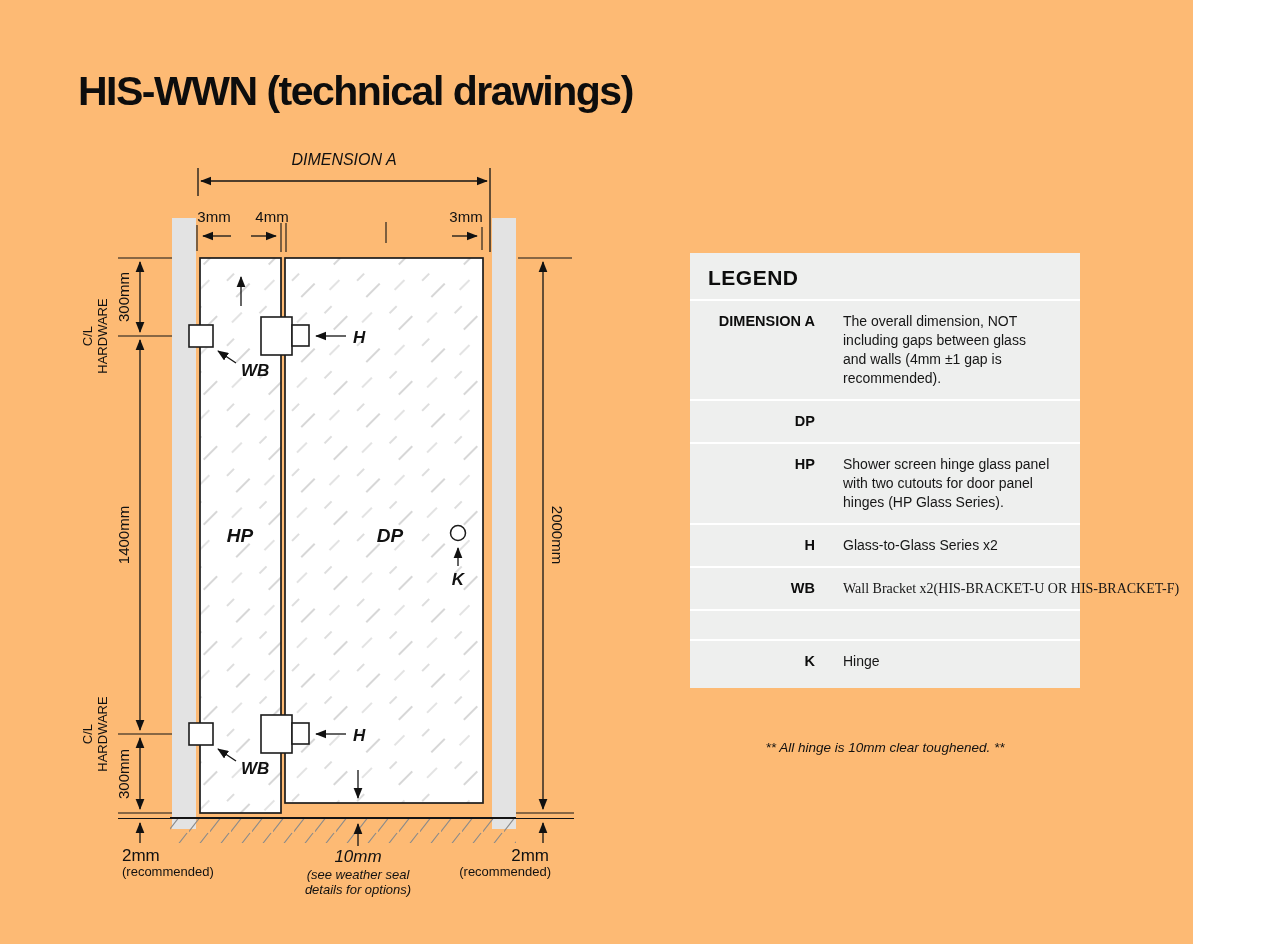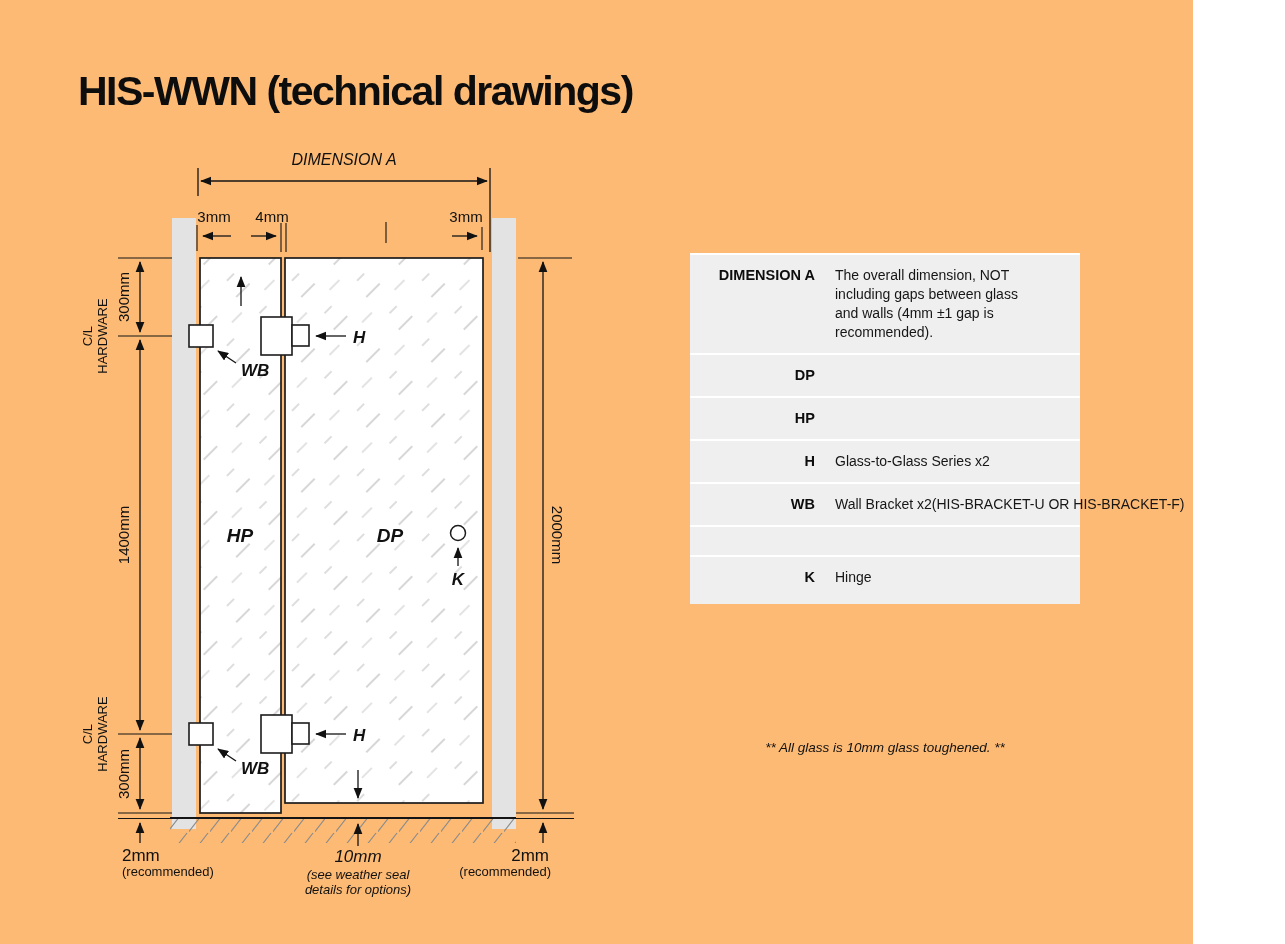--- a/index.html
+++ b/index.html
@@ -71,27 +71,27 @@
   .legend-row .term {
     flex: 0 0 115px;
     text-align: right;
     font-weight: bold;
     font-size: 14.5px;
     line-height: 19px;
     color: #0d0d0d;
   }
   .legend-row .desc {
     flex: 1;
-    margin-left: 20px;
+    margin-left: 28px;
     font-size: 14px;
     line-height: 19px;
     white-space: pre-line;
     color: #161616;
   }
-  .legend-row.nowrap .desc { white-space: nowrap; overflow: visible; }
+  .legend-row.nowrap .desc { white-space: nowrap; overflow: visible; font-family: Liberation Serif, serif; }
   .legend-row.spacer { min-height: 24px; padding: 2px 0; }
   .legend-row.last { padding-bottom: 17px; }
   .legend-footnote {
     position: absolute;
     left: 690px;
     top: 740px;
     width: 390px;
     text-align: center;
     font-size: 13.5px;
     font-style: italic;
@@ -237,35 +237,39 @@
       <text class="note" x="122" y="876">(recommended)</text>
     </g>
 
     <g>
       <text class="dim-big" x="549" y="861" text-anchor="end">2mm</text>
       <text class="note" x="551" y="876" text-anchor="end">(recommended)</text>
     </g>
   </svg>
 
   <div class="legend">
+    <div class="legend-header">LEGEND</div>
 
     <div class="legend-row">
       <div class="term">DIMENSION A</div>
       <div class="desc">The overall dimension, NOT
 including gaps between glass
 and walls (4mm ±1 gap is
 recommended).</div>
     </div>
 
     <div class="legend-row">
       <div class="term">DP</div>
     </div>
 
     <div class="legend-row">
       <div class="term">HP</div>
+      <div class="desc">Shower screen hinge glass panel
+with two cutouts for door panel
+hinges (HP Glass Series).</div>
     </div>
 
     <div class="legend-row">
       <div class="term">H</div>
       <div class="desc">Glass-to-Glass Series x2</div>
     </div>
 
     <div class="legend-row nowrap">
       <div class="term">WB</div>
       <div class="desc">Wall Bracket x2(HIS-BRACKET-U OR HIS-BRACKET-F)</div>
@@ -275,15 +279,15 @@
       <div class="term"></div>
       <div class="desc"></div>
     </div>
 
     <div class="legend-row last">
       <div class="term">K</div>
       <div class="desc">Hinge</div>
     </div>
   </div>
 
-  <div class="legend-footnote">** All glass is 10mm glass toughened. **</div>
+  <div class="legend-footnote">** All hinge is 10mm clear toughened. **</div>
 
 </div>
 
 </body></html>

